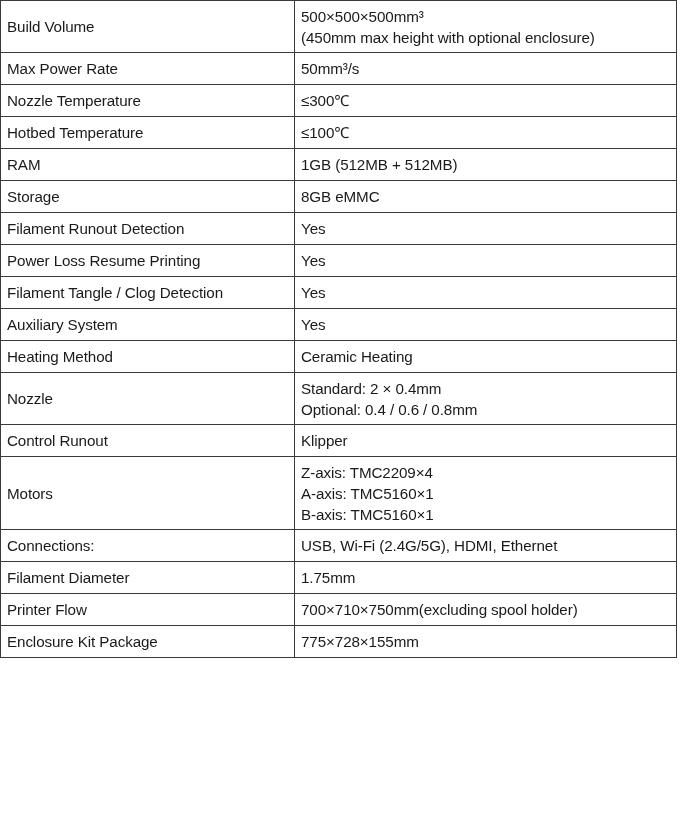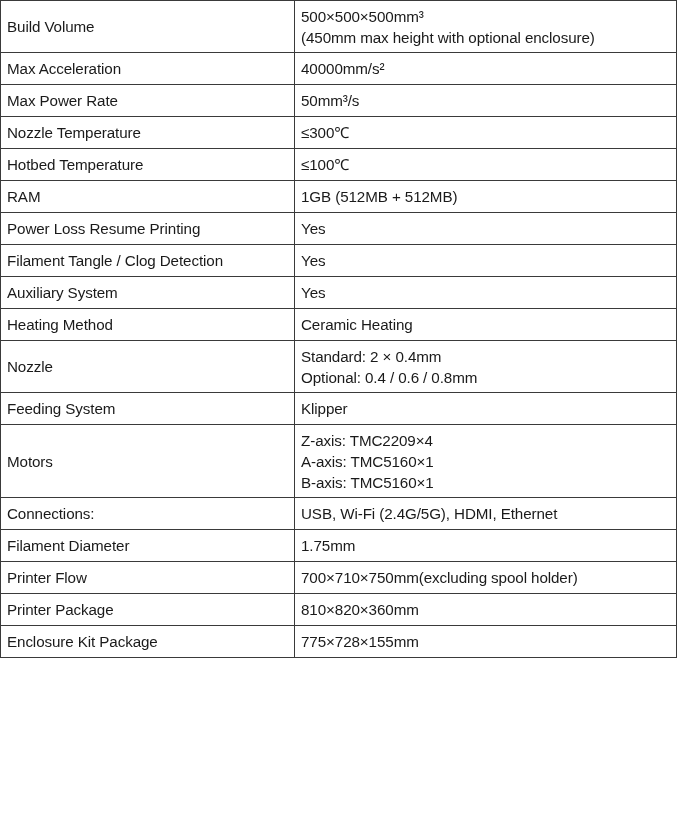--- a/index.html
+++ b/index.html
@@ -50,38 +50,42 @@
     <col class="c-label">
     <col class="c-value">
   </colgroup>
   <tbody>
       <tr class="h-double">
         <td class="label-cell">Build Volume</td>
         <td class="value-cell">500×500×500mm³
 (450mm max height with optional enclosure)</td>
       </tr>
       <tr class="h-single">
-        <td class="label-cell">Max Acceleration</td>
-        <td class="value-cell">40000mm/s²</td>
-      </tr>
-      <tr class="h-single">
         <td class="label-cell">Max Power Rate</td>
         <td class="value-cell">50mm³/s</td>
       </tr>
       <tr class="h-single">
         <td class="label-cell">Nozzle Temperature</td>
         <td class="value-cell">≤300℃</td>
       </tr>
       <tr class="h-single">
         <td class="label-cell">Hotbed Temperature</td>
         <td class="value-cell">≤100℃</td>
       </tr>
       <tr class="h-single">
         <td class="label-cell">RAM</td>
         <td class="value-cell">1GB (512MB + 512MB)</td>
+      </tr>
+      <tr class="h-single">
+        <td class="label-cell">Storage</td>
+        <td class="value-cell">8GB eMMC</td>
+      </tr>
+      <tr class="h-single">
+        <td class="label-cell">Filament Runout Detection</td>
+        <td class="value-cell">Yes</td>
       </tr>
       <tr class="h-single">
         <td class="label-cell">Power Loss Resume Printing</td>
         <td class="value-cell">Yes</td>
       </tr>
       <tr class="h-single">
         <td class="label-cell">Filament Tangle / Clog Detection</td>
         <td class="value-cell">Yes</td>
       </tr>
       <tr class="h-single">
@@ -91,21 +95,21 @@
       <tr class="h-single">
         <td class="label-cell">Heating Method</td>
         <td class="value-cell">Ceramic Heating</td>
       </tr>
       <tr class="h-double">
         <td class="label-cell">Nozzle</td>
         <td class="value-cell">Standard: 2 × 0.4mm
 Optional: 0.4 / 0.6 / 0.8mm</td>
       </tr>
       <tr class="h-single">
-        <td class="label-cell">Feeding System</td>
+        <td class="label-cell">Control Runout</td>
         <td class="value-cell">Klipper</td>
       </tr>
       <tr class="h-triple">
         <td class="label-cell">Motors</td>
         <td class="value-cell">Z-axis: TMC2209×4
 A-axis: TMC5160×1
 B-axis: TMC5160×1</td>
       </tr>
       <tr class="h-single">
         <td class="label-cell">Connections:</td>
@@ -113,21 +117,17 @@
       </tr>
       <tr class="h-single">
         <td class="label-cell">Filament Diameter</td>
         <td class="value-cell">1.75mm</td>
       </tr>
       <tr class="h-single">
         <td class="label-cell">Printer Flow</td>
         <td class="value-cell">700×710×750mm(excluding spool holder)</td>
       </tr>
       <tr class="h-single">
-        <td class="label-cell">Printer Package</td>
-        <td class="value-cell">810×820×360mm</td>
-      </tr>
-      <tr class="h-single">
         <td class="label-cell">Enclosure Kit Package</td>
         <td class="value-cell">775×728×155mm</td>
       </tr>
     </tbody>
 </table>
 
 </body></html>

